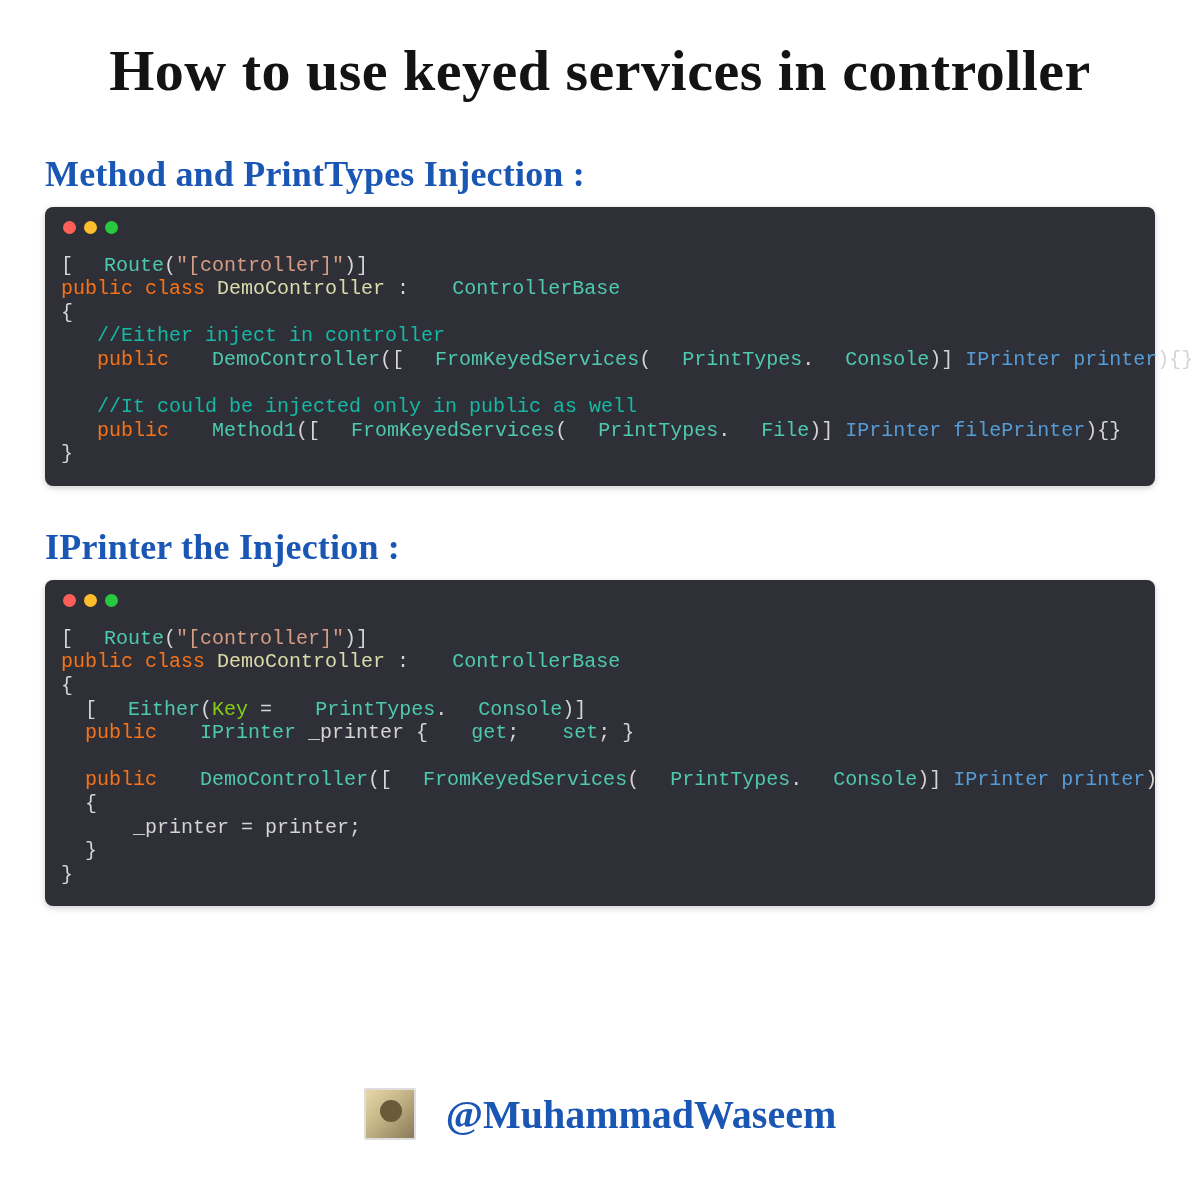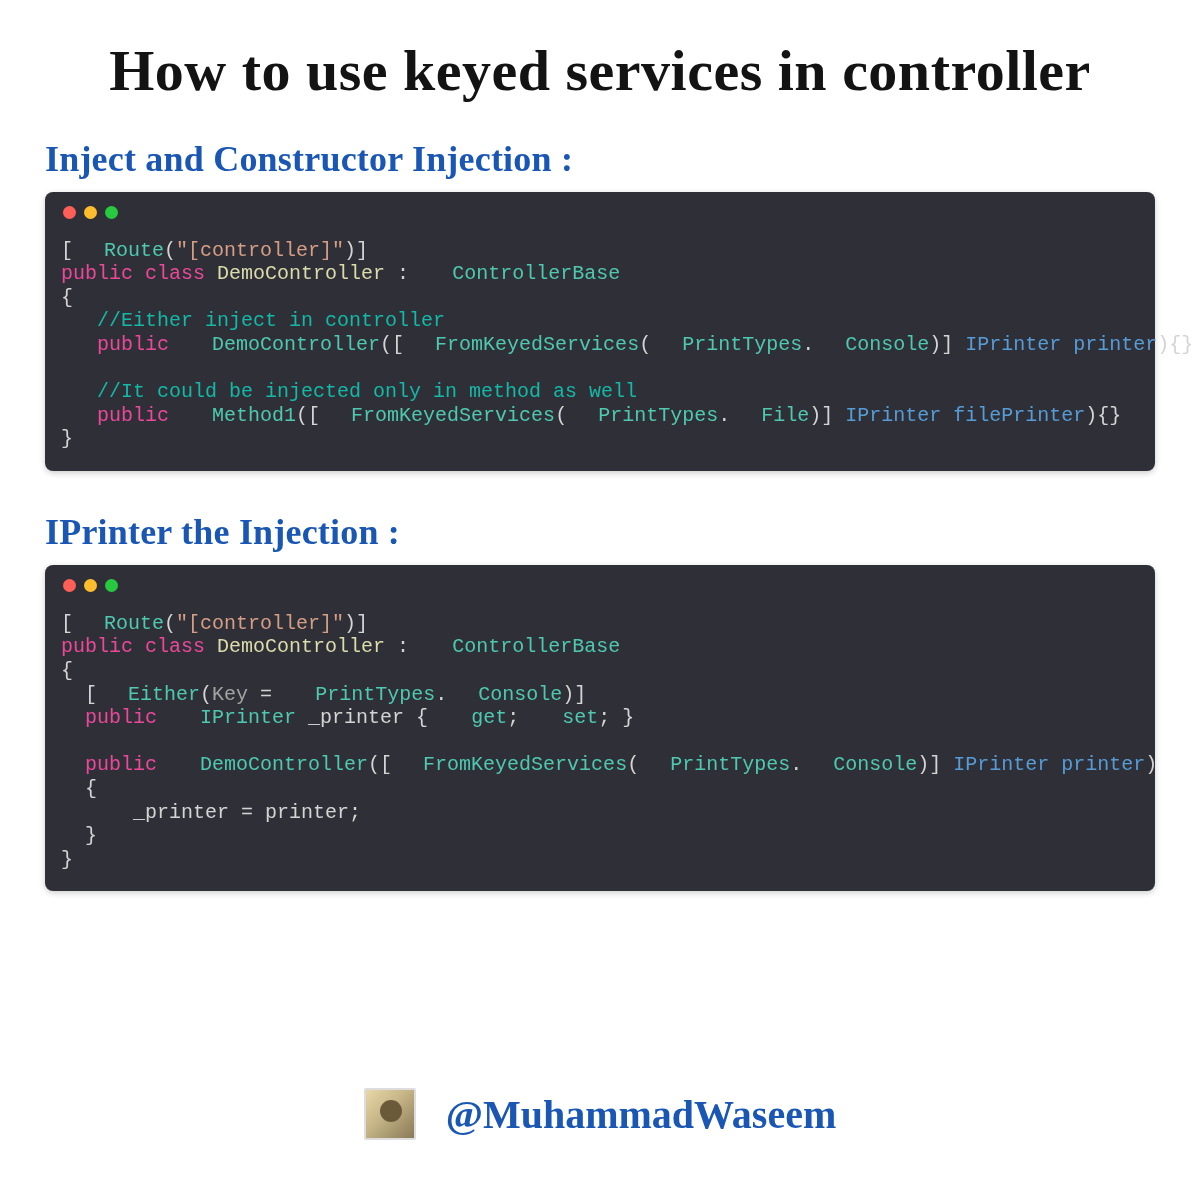--- a/index.html
+++ b/index.html
@@ -11,21 +11,21 @@
     padding: 30px 45px;
     position: relative;
   }
   .main-title {
     font-size: 58px;
     font-weight: 900;
     color: #131313;
     text-align: center;
     line-height: 1.25;
     margin-top: 5px;
-    margin-bottom: 30px;
+    margin-bottom: 45px;
     letter-spacing: 0.5px;
   }
   .section-title {
     font-size: 36px;
     font-weight: 900;
     color: #1a56b4;
     margin-bottom: 12px;
     letter-spacing: 0.2px;
   }
   .code-block {
@@ -51,26 +51,26 @@
   .dot.green { background: #27c93f; }
   .code {
     font-family: 'Consolas', 'Monaco', 'Courier New', monospace;
     font-size: 20px;
     line-height: 1.18;
     color: #d1d2d3;
     white-space: pre;
   }
   .c-teal   { color: #4ec9b0; margin-left: 31px; }
   .c-orange { color: #d69d85; }
-  .c-red    { color: #ec4899; }
+  .c-red    { color: #f97316; }
   .c-blue   { color: #569cd6; }
   .c-yellow { color: #dcdcaa; }
   .c-green  { color: #14b8a6; }
   .c-gray   { color: #d4d4d4; }
-  .c-gray2  { color: #a3a3a3; }
+  .c-gray2  { color: #84cc16; }
 
   .footer {
     position: absolute;
     bottom: 60px;
     left: 0;
     width: 100%;
     display: flex;
     justify-content: center;
     align-items: center;
     gap: 30px;
@@ -96,35 +96,35 @@
     font-size: 40px;
     font-weight: 900;
     color: #1a56b4;
   }
 </style>
 </head>
 <body>
 
 <h1 class="main-title">How to use keyed services in controller</h1>
 
-<h2 class="section-title">Inject and Constructor Injection :</h2>
+<h2 class="section-title">Method and PrintTypes Injection :</h2>
 
 <div class="code-block">
   <div class="mac-dots">
     <div class="dot red"></div>
     <div class="dot yellow"></div>
     <div class="dot green"></div>
   </div>
   <div class="code"><span class="c-gray">[</span><span class="c-teal">Route</span><span class="c-gray">(</span><span class="c-orange">"[controller]"</span><span class="c-gray">)]</span>
 <span class="c-red">public</span> <span class="c-red">class</span> <span class="c-yellow">DemoController</span> <span class="c-gray">:</span> <span class="c-teal">ControllerBase</span>
 <span class="c-gray">{</span>
    <span class="c-green">//Either inject in controller</span>
    <span class="c-red">public</span> <span class="c-teal">DemoController</span><span class="c-gray">([</span><span class="c-teal">FromKeyedServices</span><span class="c-gray">(</span><span class="c-teal">PrintTypes</span><span class="c-gray">.</span><span class="c-teal">Console</span><span class="c-gray">)]</span> <span class="c-blue">IPrinter</span> <span class="c-blue">printer</span><span class="c-gray">){}</span>
 
-   <span class="c-green">//It could be injected only in method as well</span>
+   <span class="c-green">//It could be injected only in public as well</span>
    <span class="c-red">public</span> <span class="c-teal">Method1</span><span class="c-gray">([</span><span class="c-teal">FromKeyedServices</span><span class="c-gray">(</span><span class="c-teal">PrintTypes</span><span class="c-gray">.</span><span class="c-teal">File</span><span class="c-gray">)]</span> <span class="c-blue">IPrinter</span> <span class="c-blue">filePrinter</span><span class="c-gray">){}</span>
 <span class="c-gray">}</span></div>
 </div>
 
 <h2 class="section-title">IPrinter the Injection :</h2>
 
 <div class="code-block">
   <div class="mac-dots">
     <div class="dot red"></div>
     <div class="dot yellow"></div>

